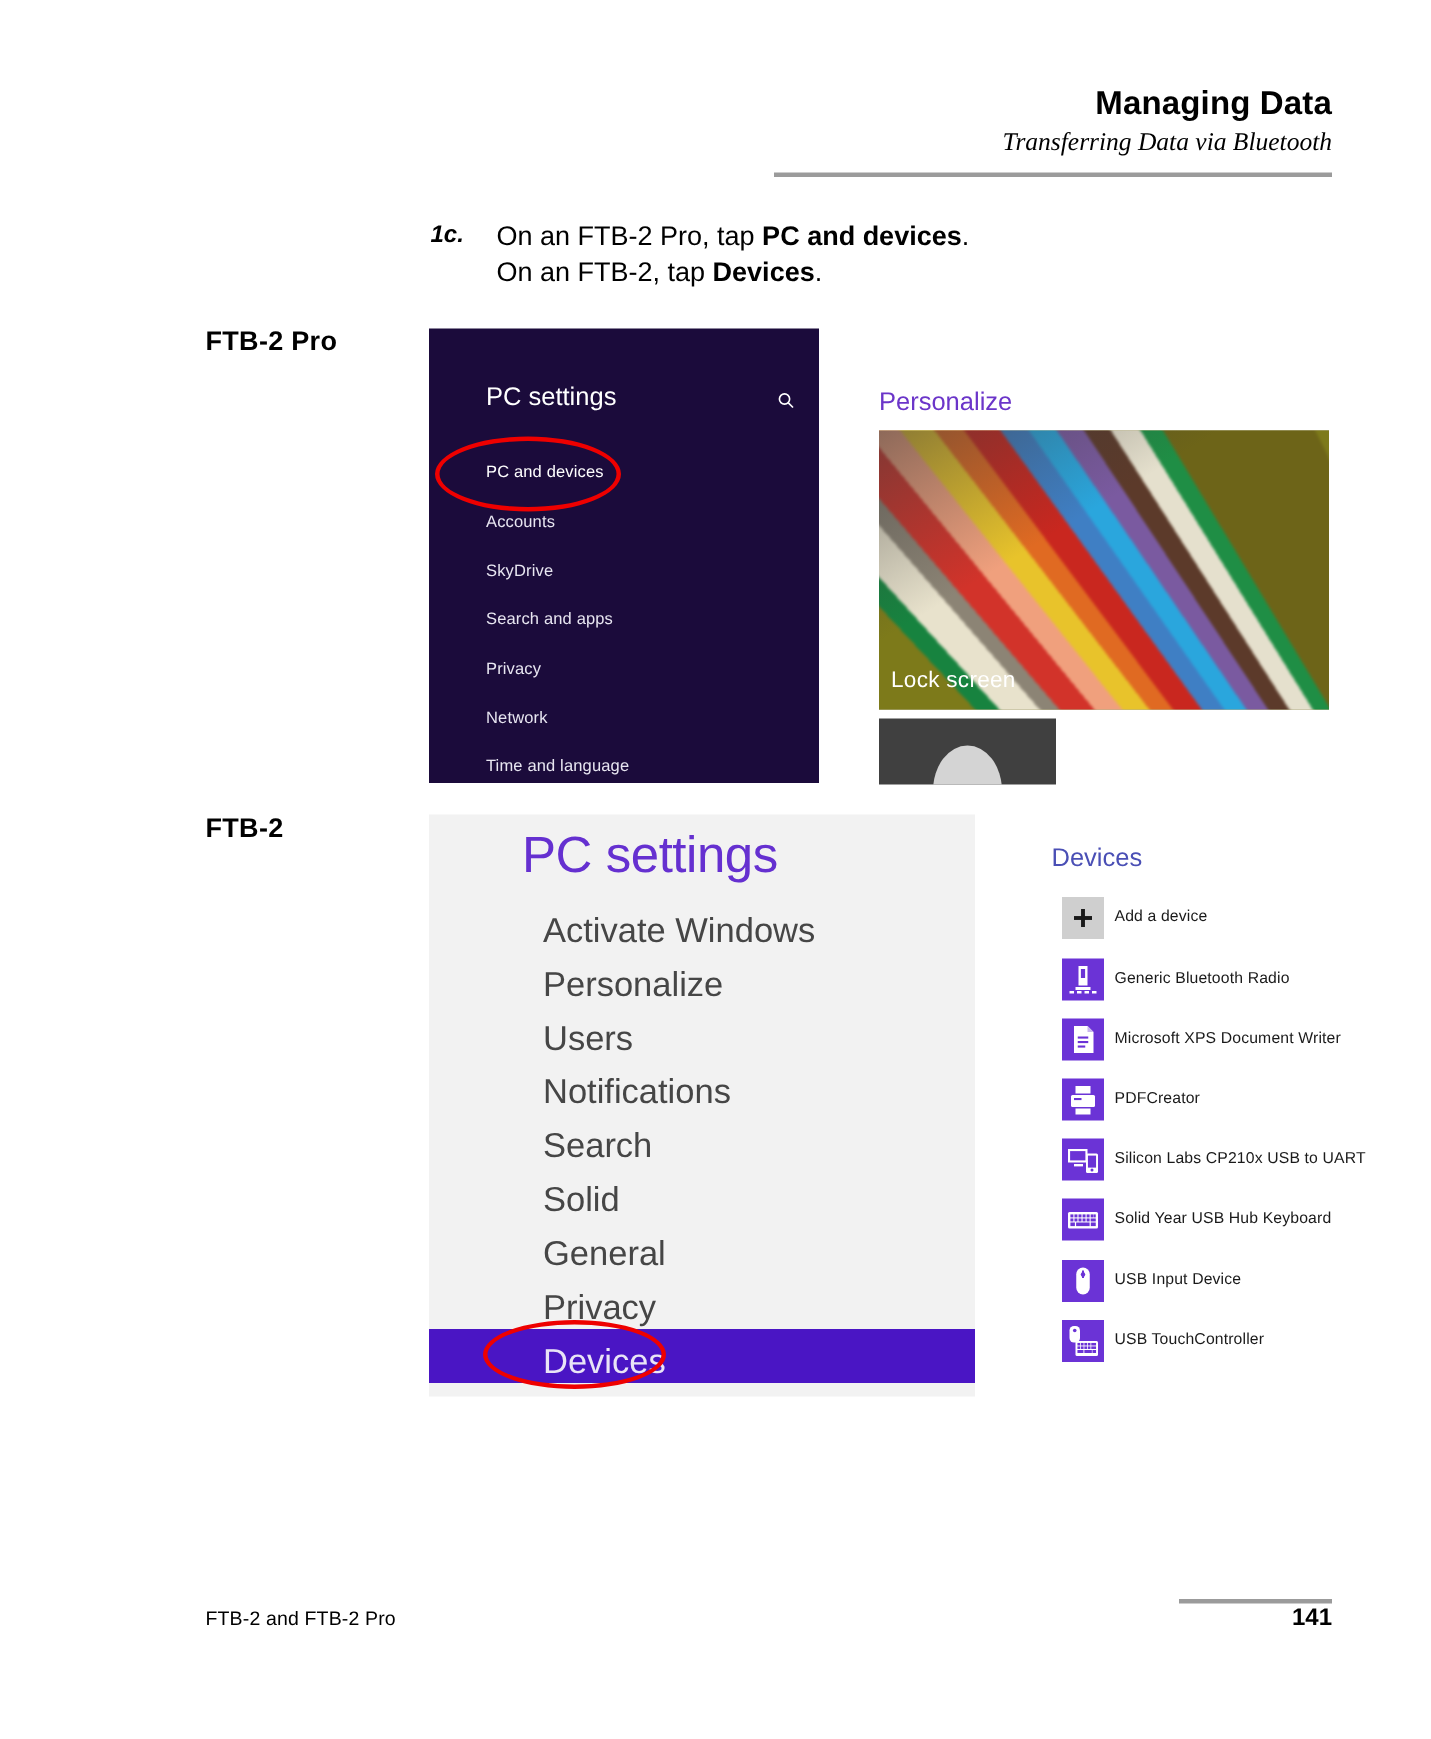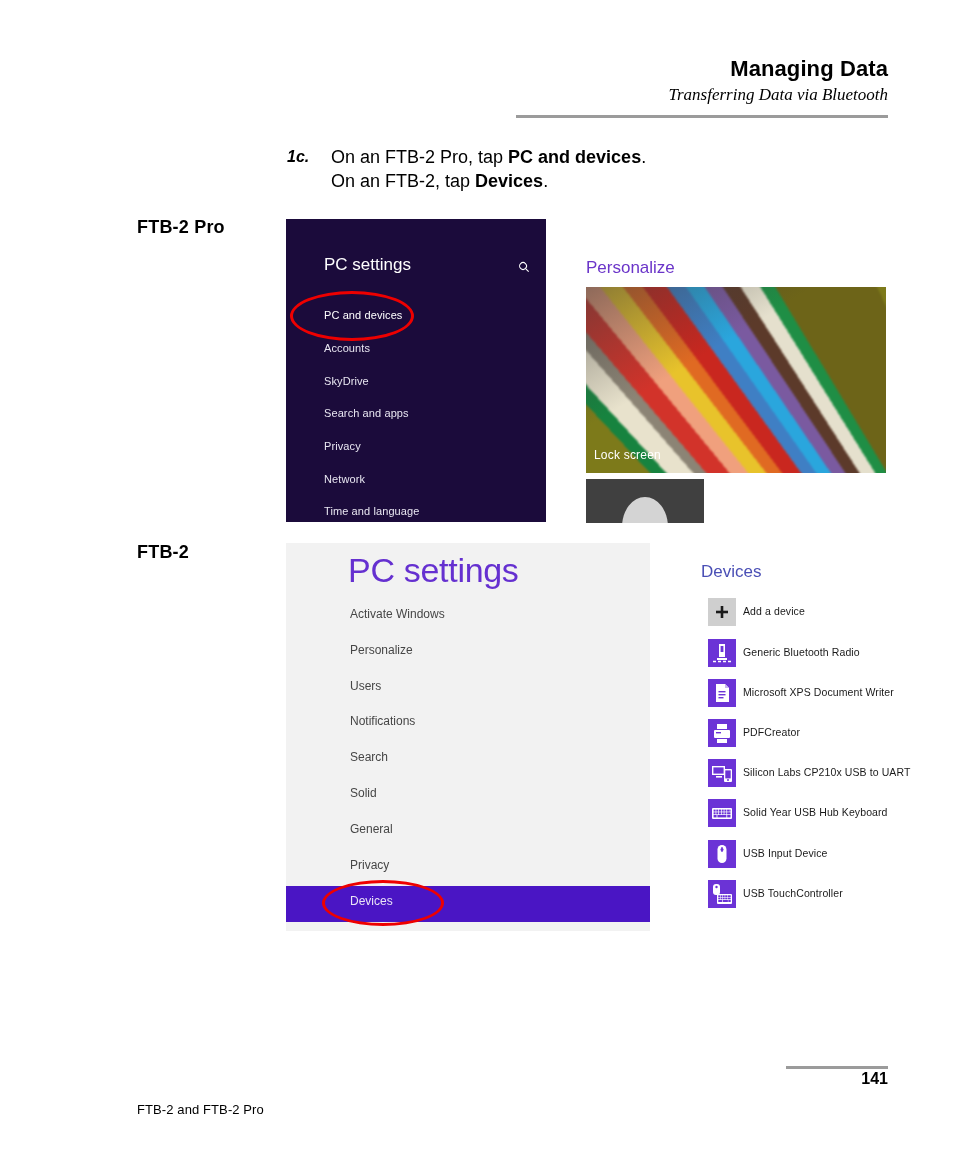--- a/index.html
+++ b/index.html
@@ -170,21 +170,21 @@
   }
   .pers-img .lockgrad {
     position: absolute;
     left: 0; top: 0; right: 0; bottom: 0;
     background: linear-gradient(to bottom right, rgba(60,60,60,.55) 0%, rgba(60,60,60,0) 38%);
   }
   .pers-img .lock-label {
     position: absolute;
     left: 8px;
     bottom: 11px;
-    font-size: 12px;
+    font-size: 15px;
     color: #ffffff;
     letter-spacing: .2px;
   }
   .pers-acct {
     position: absolute;
     left: 586px;
     top: 479px;
     width: 118px;
     height: 44px;
     background: #404040;
@@ -214,22 +214,22 @@
     position: absolute;
     left: 62px;
     top: 8px;
     font-size: 34px;
     color: #6530d0;
     font-weight: normal;
     letter-spacing: -.3px;
   }
   .std-panel .sp-item {
     position: absolute;
-    left: 64px;
-    font-size: 12px;
+    left: 76px;
+    font-size: 23px;
     color: #464646;
     white-space: nowrap;
   }
   .std-panel .sp-hl {
     position: absolute;
     left: 0;
     top: 343px;
     width: 364px;
     height: 36px;
     background: #4a15c4;
@@ -284,21 +284,20 @@
     letter-spacing: .1px;
   }
 
   
   .ft-left {
     position: absolute;
     left: 137px;
     top: 1071px;
     font-size: 13px;
     letter-spacing: .1px;
-    margin-top: 31px;
   }
   .ft-rule {
     position: absolute;
     left: 786px;
     top: 1066px;
     width: 102px;
     height: 3px;
     background: #9b9b9b;
   }
   .ft-page {

